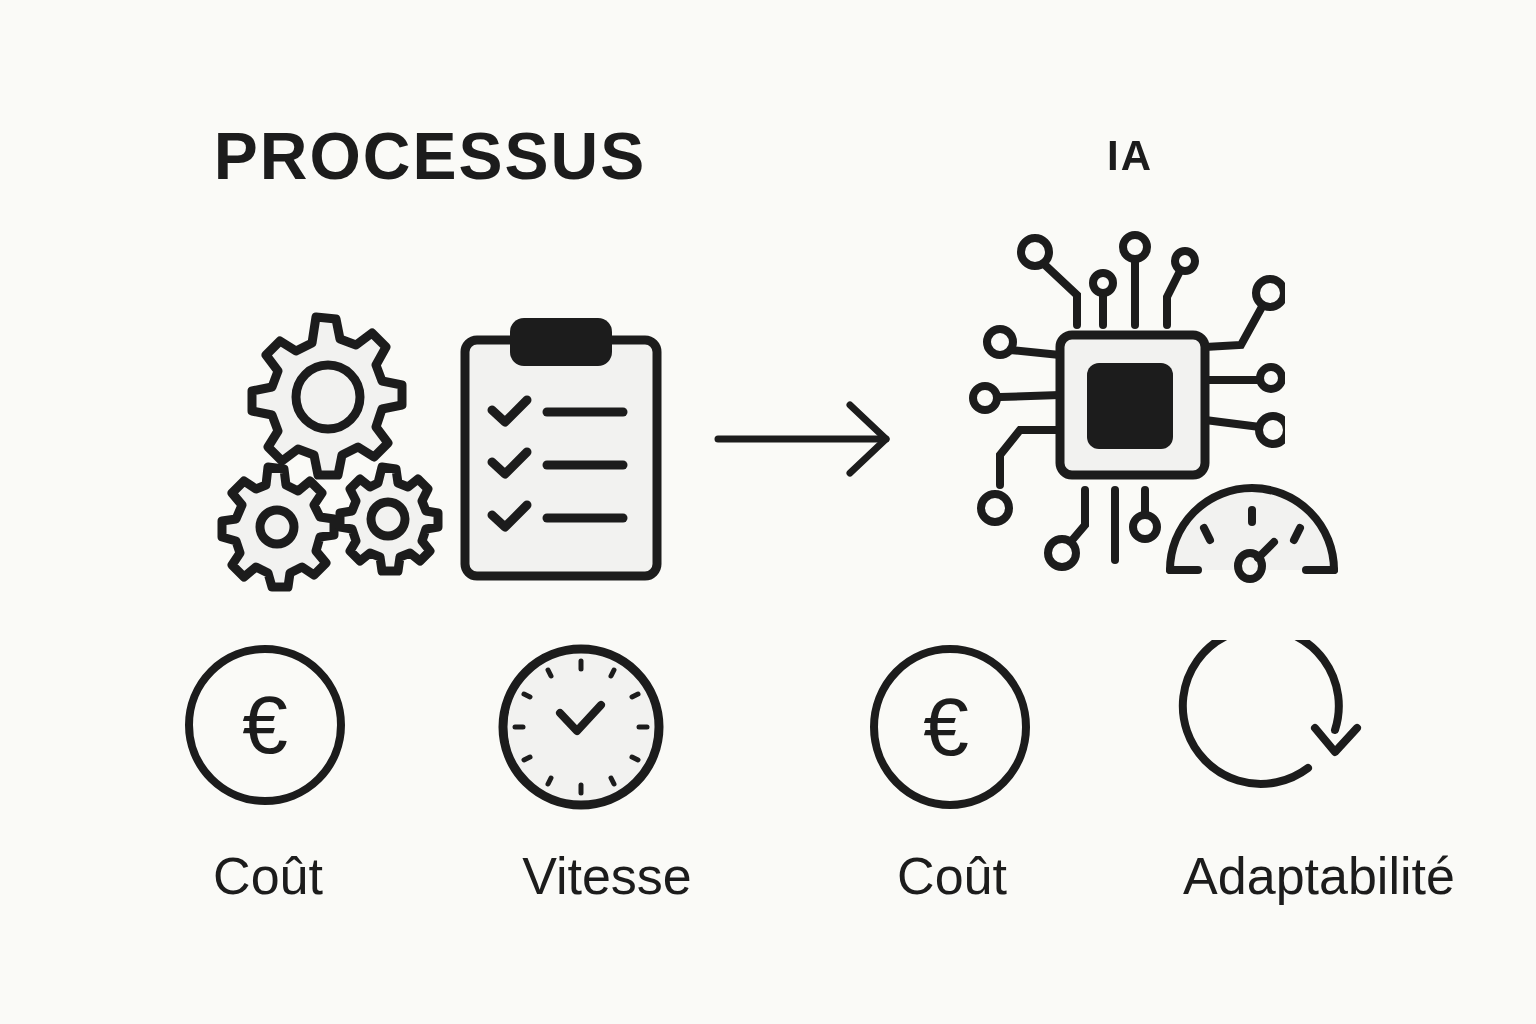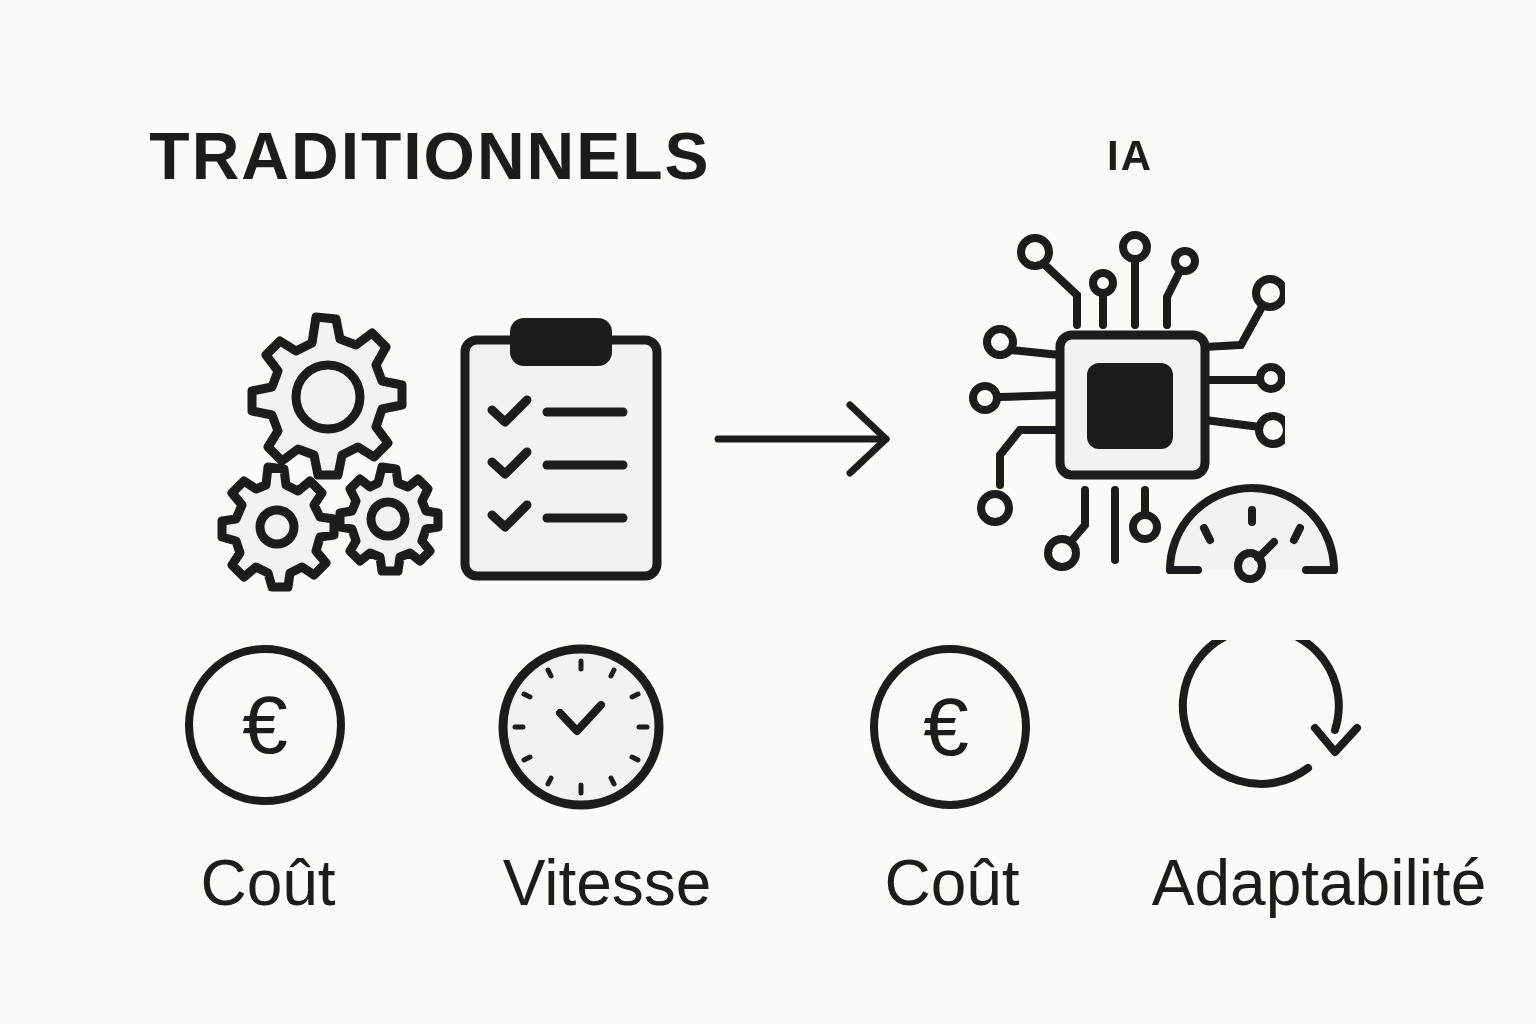--- a/index.html
+++ b/index.html
@@ -1,27 +1,27 @@
 <!DOCTYPE html>
 <html><head>
 <meta charset="utf-8">
 <style>
   html, body { margin:0; padding:0; }
   body { width:1536px; height:1024px; background:#fafaf7; position:relative; overflow:hidden; font-family:"Liberation Sans", sans-serif; color:#1c1c1c; }
   .title { position:absolute; font-weight:700; text-align:center; letter-spacing:2px; color:#1c1c1c; }
   .t1 { left:120px; width:620px; top:118px; font-size:66px; line-height:76px; }
   .t2 { left:1040px; width:180px; top:118px; font-size:42px; line-height:76px; }
   .icon { position:absolute; }
-  .label { position:absolute; font-size:64px; text-align:center; color:#1c1c1c; }
+  .label { position:absolute; font-size:52px; text-align:center; color:#1c1c1c; }
 </style>
 </head>
 <body>
 
 <div class="title t1">
-  <div>TRADITIONNELS</div>
+  <div>PROCESSUS</div>
 </div>
 <div class="title t2">IA</div>
 
 <svg class="icon" style="left:210px;top:305px" width="240" height="290" viewBox="0 0 240 290">
   <g fill="#f2f2f0" stroke="#1c1c1c" stroke-width="9" stroke-linejoin="round">
     <path d="M106 12 L126 14 L130 34 L146 40 L162 28 L176 42 L166 60 L172 76 L192 80 L192 100 L172 104 L166 122 L178 138 L164 152 L148 142 L132 150 L128 170 L108 170 L104 150 L88 144 L72 156 L58 142 L68 126 L62 110 L42 106 L42 86 L62 82 L68 66 L56 50 L70 36 L86 46 L102 38 Z"></path>
     <circle cx="118" cy="92" r="32"></circle>
     <path d="M58 162 L74 164 L76 180 L88 186 L100 176 L112 188 L104 200 L110 212 L124 214 L124 230 L110 232 L106 246 L116 258 L104 270 L92 262 L80 268 L78 282 L62 282 L58 268 L46 262 L34 272 L22 260 L30 248 L26 236 L12 232 L12 216 L26 214 L32 200 L22 188 L34 176 L46 184 L56 180 Z"></path>
     <circle cx="67" cy="222" r="17"></circle>
     <path d="M172 162 L186 164 L188 178 L198 182 L208 174 L218 184 L212 196 L216 206 L228 208 L228 222 L216 224 L212 236 L220 246 L210 256 L200 248 L190 252 L188 266 L172 266 L170 252 L160 248 L150 256 L140 246 L146 236 L142 224 L130 222 L130 208 L142 206 L146 196 L140 184 L150 174 L160 182 L168 178 Z"></path>

